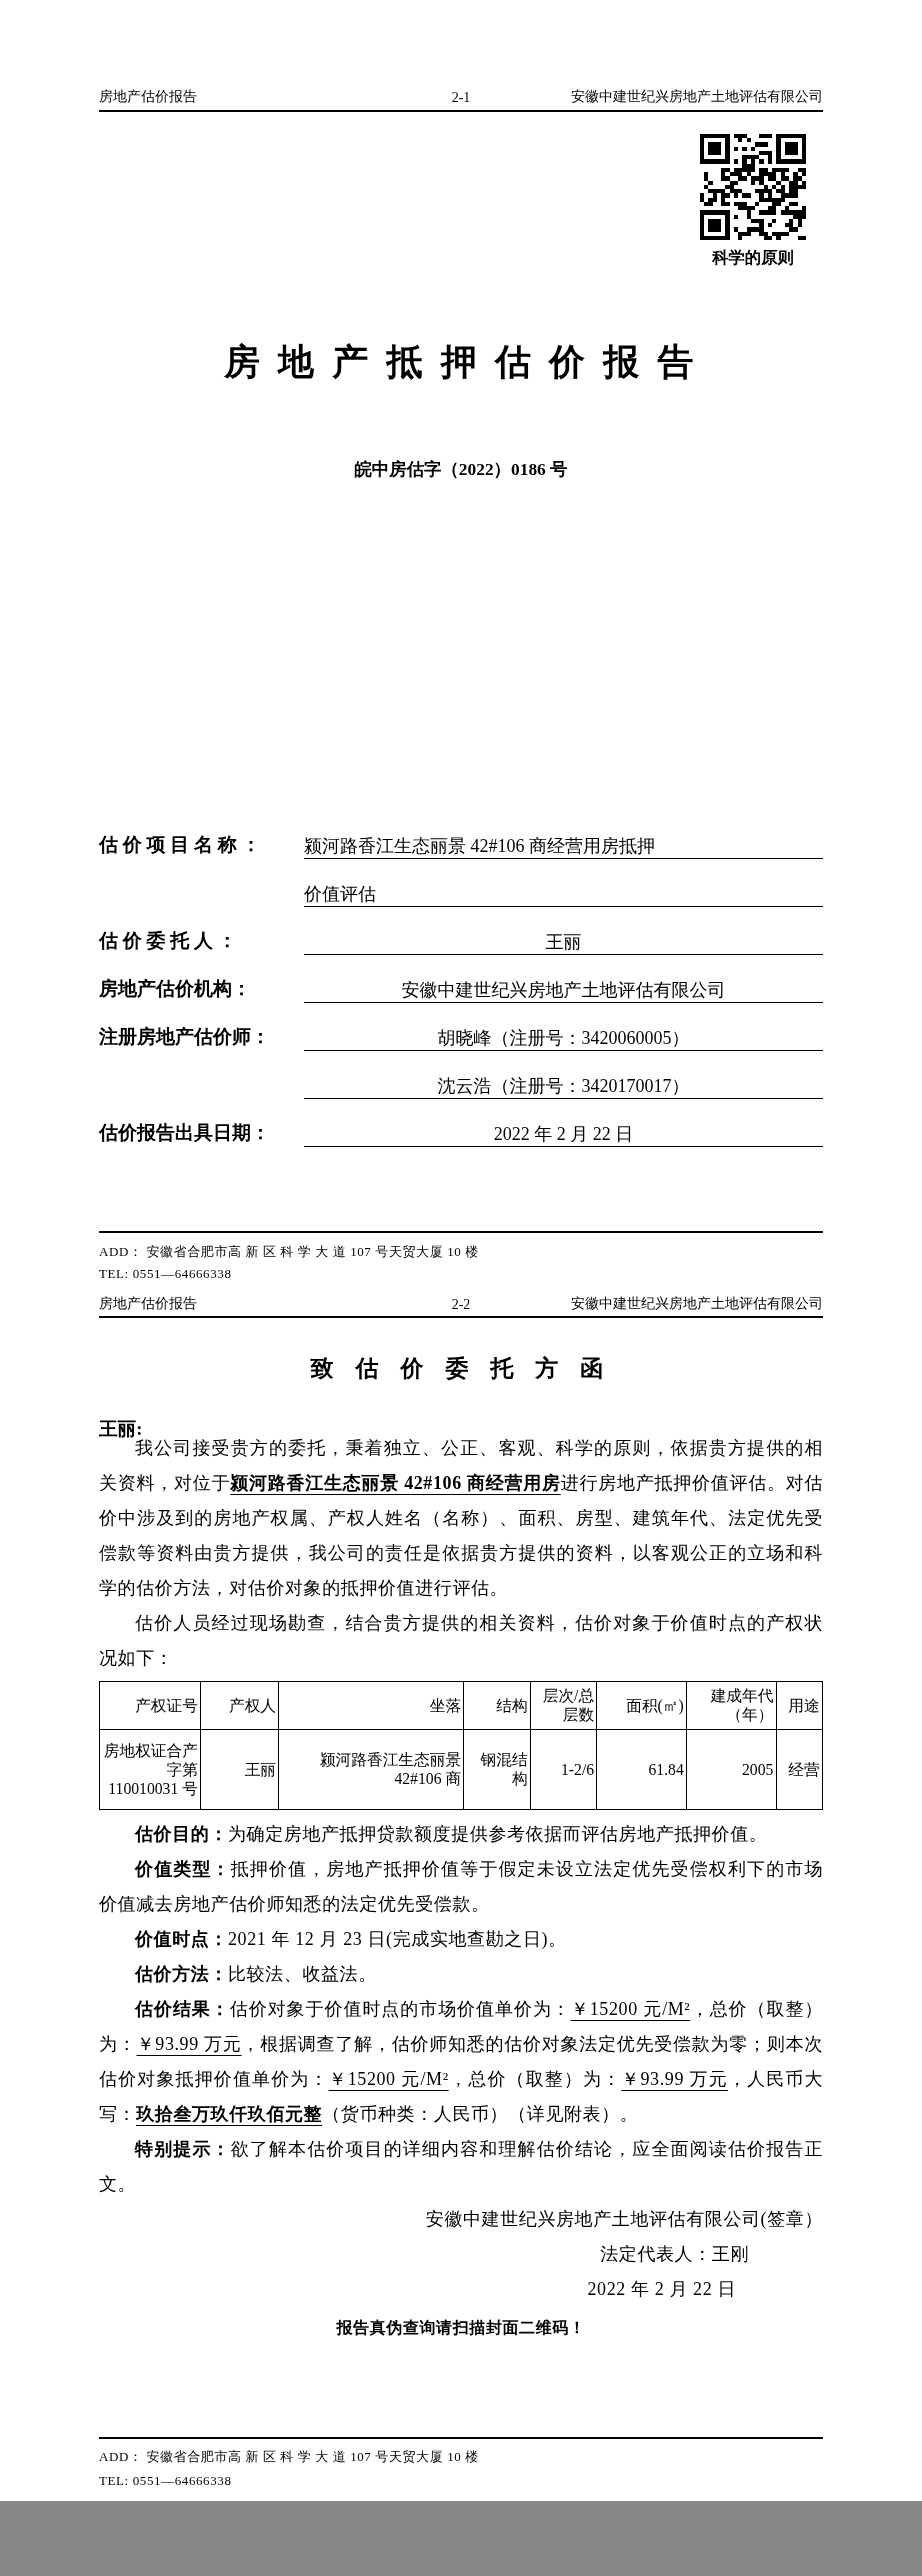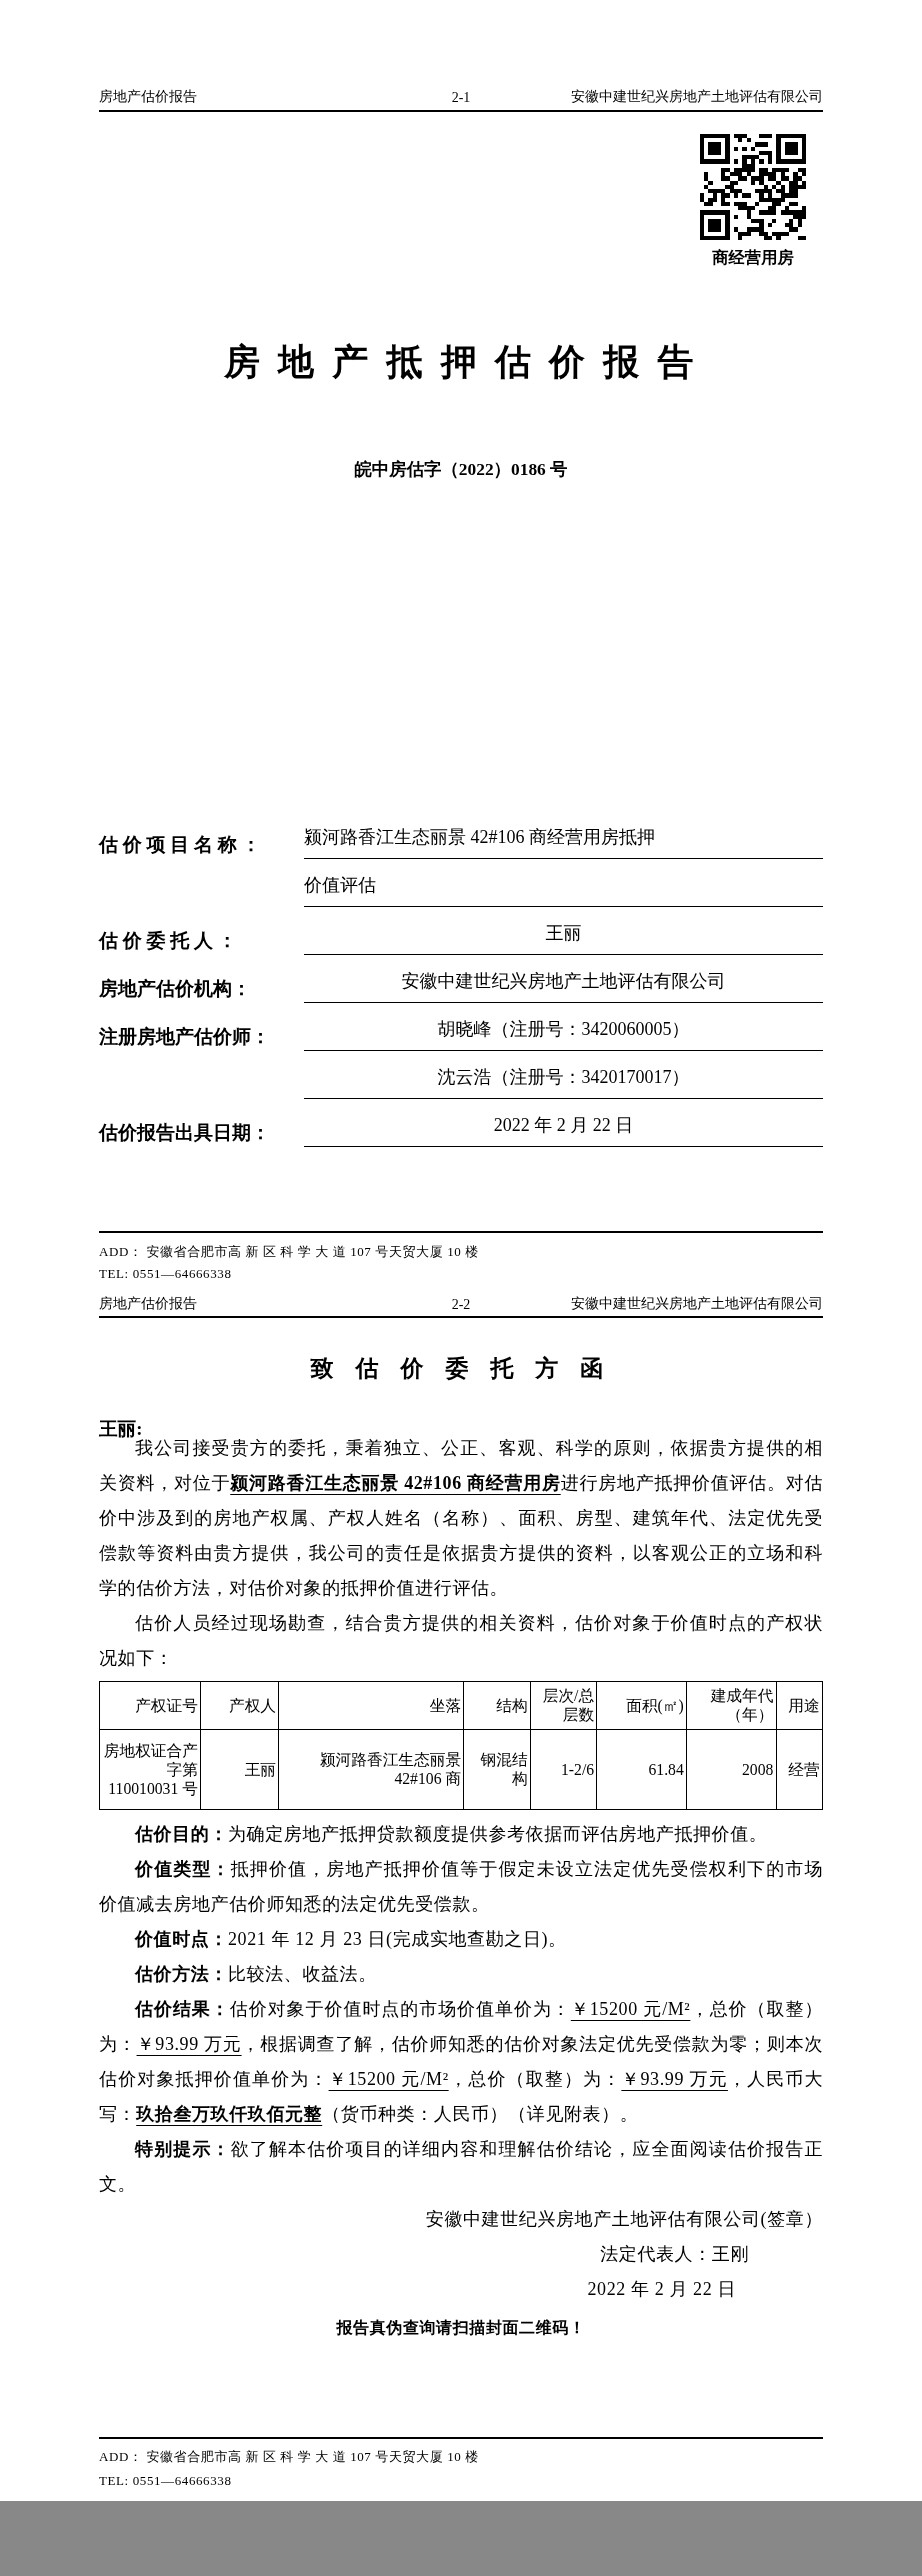--- a/index.html
+++ b/index.html
@@ -16,21 +16,21 @@
   
   .qr-wrap{left:689px;top:134px;width:128px;text-align:center;}
   .qr-wrap svg{display:block;margin:0 auto;}
   .qr-cap{font-size:16.3px;font-weight:bold;margin-top:7px;}
   
   .title{top:338px;left:0;width:100%;text-align:center;font-size:36px;font-weight:bold;letter-spacing:4.6px;}
   .docno{top:457px;left:0;width:100%;text-align:center;font-size:17.4px;font-weight:bold;}
   .form{left:99px;top:811px;width:724px;}
   .frow{display:flex;align-items:flex-end;height:48px;font-size:18px;}
   .flabel{font-weight:bold;flex:0 0 205px;font-size:19px;white-space:pre;padding-bottom:1.2px;}
-  .fval{flex:1;border-bottom:1.2px solid #000;padding-bottom:9px;min-height:24.4px;}
+  .fval{flex:1;border-bottom:1.2px solid #000;padding-bottom:0;min-height:24.4px;}
   .fval.center{text-align:center;}
   
   .letter-title{top:1353px;left:0;width:100%;text-align:center;font-size:23px;font-weight:bold;letter-spacing:8.1px;}
   .salutation{left:99px;top:1400px;font-size:18.6px;font-weight:bold;margin-top:16px;}
   .letter-body{left:99px;top:1431px;width:724px;font-size:18px;line-height:35px;
                letter-spacing:0.6px;text-align:justify;}
   .letter-body p{margin:0;text-indent:2em;}
   .b{font-weight:bold;}
   .u{text-decoration:underline;text-underline-offset:5.2px;text-decoration-thickness:1.2px;}
   table.prop{width:100%;border-collapse:collapse;margin:4.6px 0 7px;font-size:15.7px;
@@ -348,21 +348,21 @@
         <rect x="4" y="24" width="1" height="1" fill="#000"></rect>
         <rect x="5" y="24" width="1" height="1" fill="#000"></rect>
         <rect x="6" y="24" width="1" height="1" fill="#000"></rect>
         <rect x="9" y="24" width="1" height="1" fill="#000"></rect>
         <rect x="15" y="24" width="1" height="1" fill="#000"></rect>
         <rect x="16" y="24" width="1" height="1" fill="#000"></rect>
         <rect x="18" y="24" width="1" height="1" fill="#000"></rect>
         <rect x="23" y="24" width="1" height="1" fill="#000"></rect>
         <rect x="24" y="24" width="1" height="1" fill="#000"></rect>
       </svg>
-    <div class="qr-cap">商经营用房</div>
+    <div class="qr-cap">科学的原则</div>
   </div>
 
   <div class="abs title">房 地 产 抵 押 估 价 报 告</div>
   <div class="abs docno">皖中房估字（2022）0186 号</div>
 
   <div class="abs form">
     <div class="frow">
       <span class="flabel">估 价 项 目 名 称 ：</span>
       <span class="fval">颍河路香江生态丽景 42#106 商经营用房抵押</span>
     </div>
@@ -432,21 +432,21 @@
         <th>建成年代（年）</th>
         <th>用途</th>
       </tr>
       <tr>
         <td>房地权证合产字第 110010031 号</td>
         <td>王丽</td>
         <td>颍河路香江生态丽景 42#106 商</td>
         <td>钢混结构</td>
         <td>1-2/6</td>
         <td>61.84</td>
-        <td>2008</td>
+        <td>2005</td>
         <td>经营</td>
       </tr>
     </tbody>
       </table>
 
     <p><span class="b">估价目的：</span><span>为确定房地产抵押贷款额度提供参考依据而评估房地产抵押价值。</span></p>
     <p><span class="b">价值类型：</span><span>抵押价值，房地产抵押价值等于假定未设立法定优先受偿权利下的市场价值减去房地产估价师知悉的法定优先受偿款。</span></p>
     <p><span class="b">价值时点：</span><span>2021 年 12 月 23 日(完成实地查勘之日)。</span></p>
     <p><span class="b">估价方法：</span><span>比较法、收益法。</span></p>
     <p><span class="b">估价结果：</span><span>估价对象于价值时点的市场价值单价为：</span><span class="u">￥15200 元/M²</span><span>，总价（取整）为：</span><span class="u">￥93.99 万元</span><span>，根据调查了解，估价师知悉的估价对象法定优先受偿款为零；则本次估价对象抵押价值单价为：</span><span class="u">￥15200 元/M²</span><span>，总价（取整）为：</span><span class="u">￥93.99 万元</span><span>，人民币大写：</span><span class="b u">玖拾叁万玖仟玖佰元整</span><span>（货币种类：人民币）（详见附表）。</span></p>

